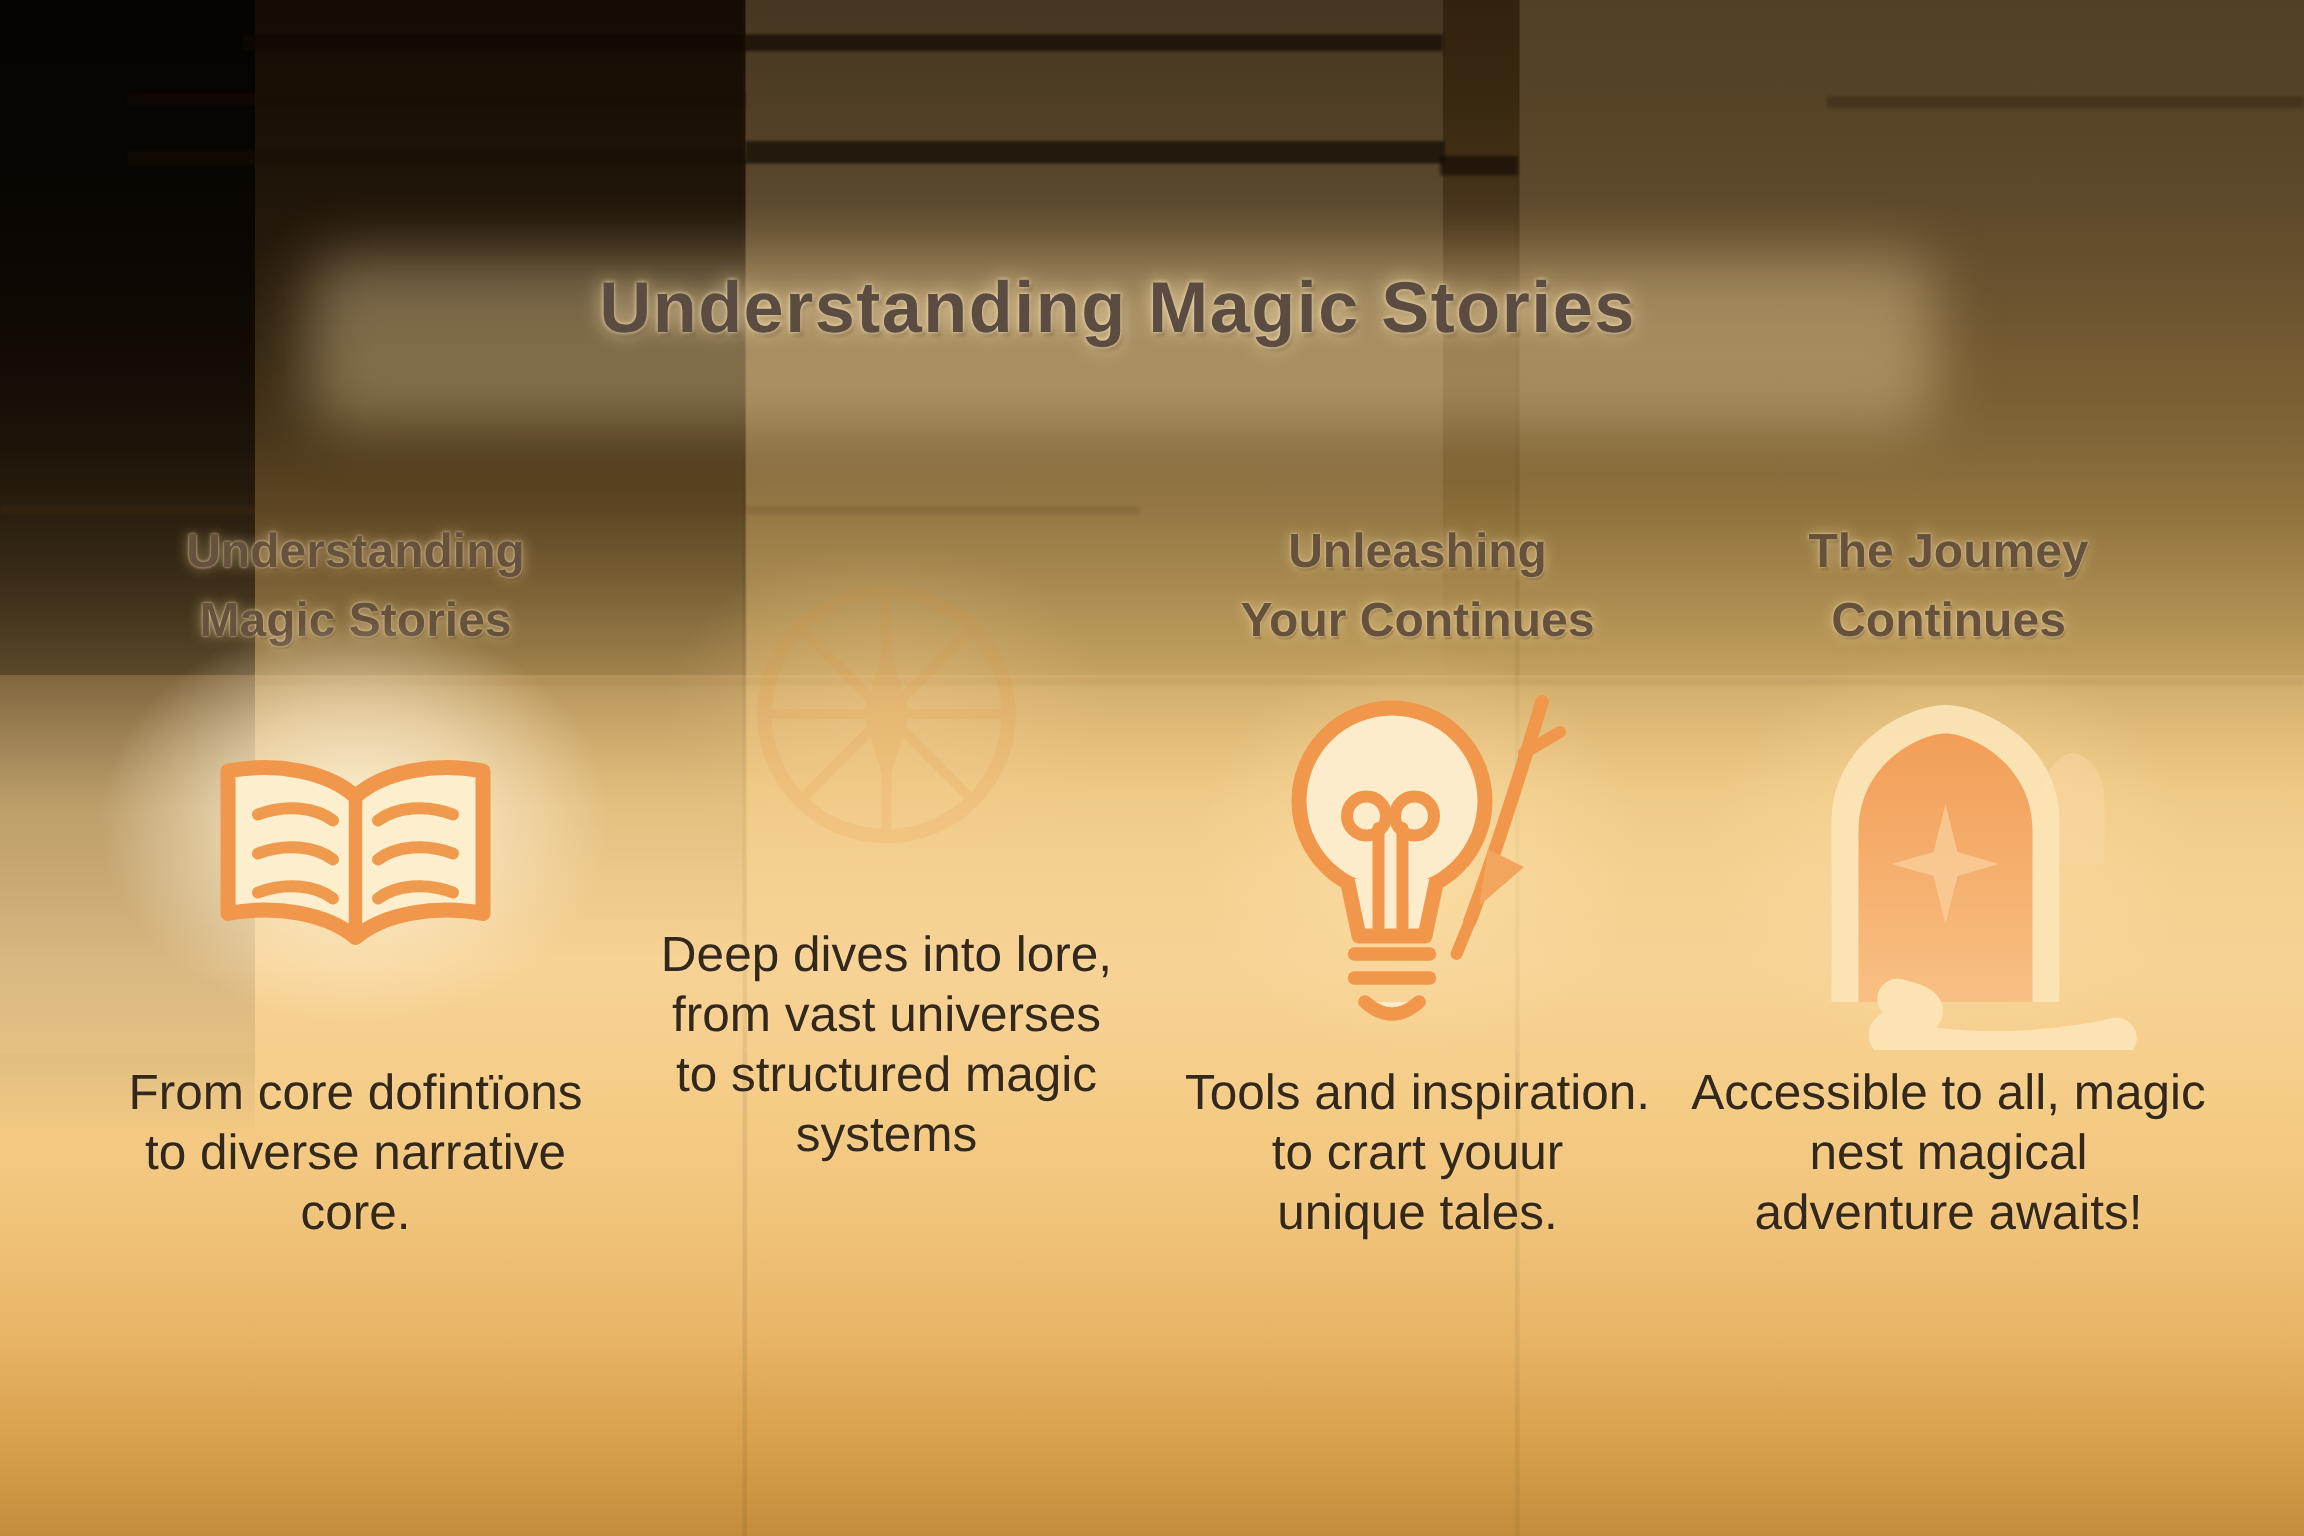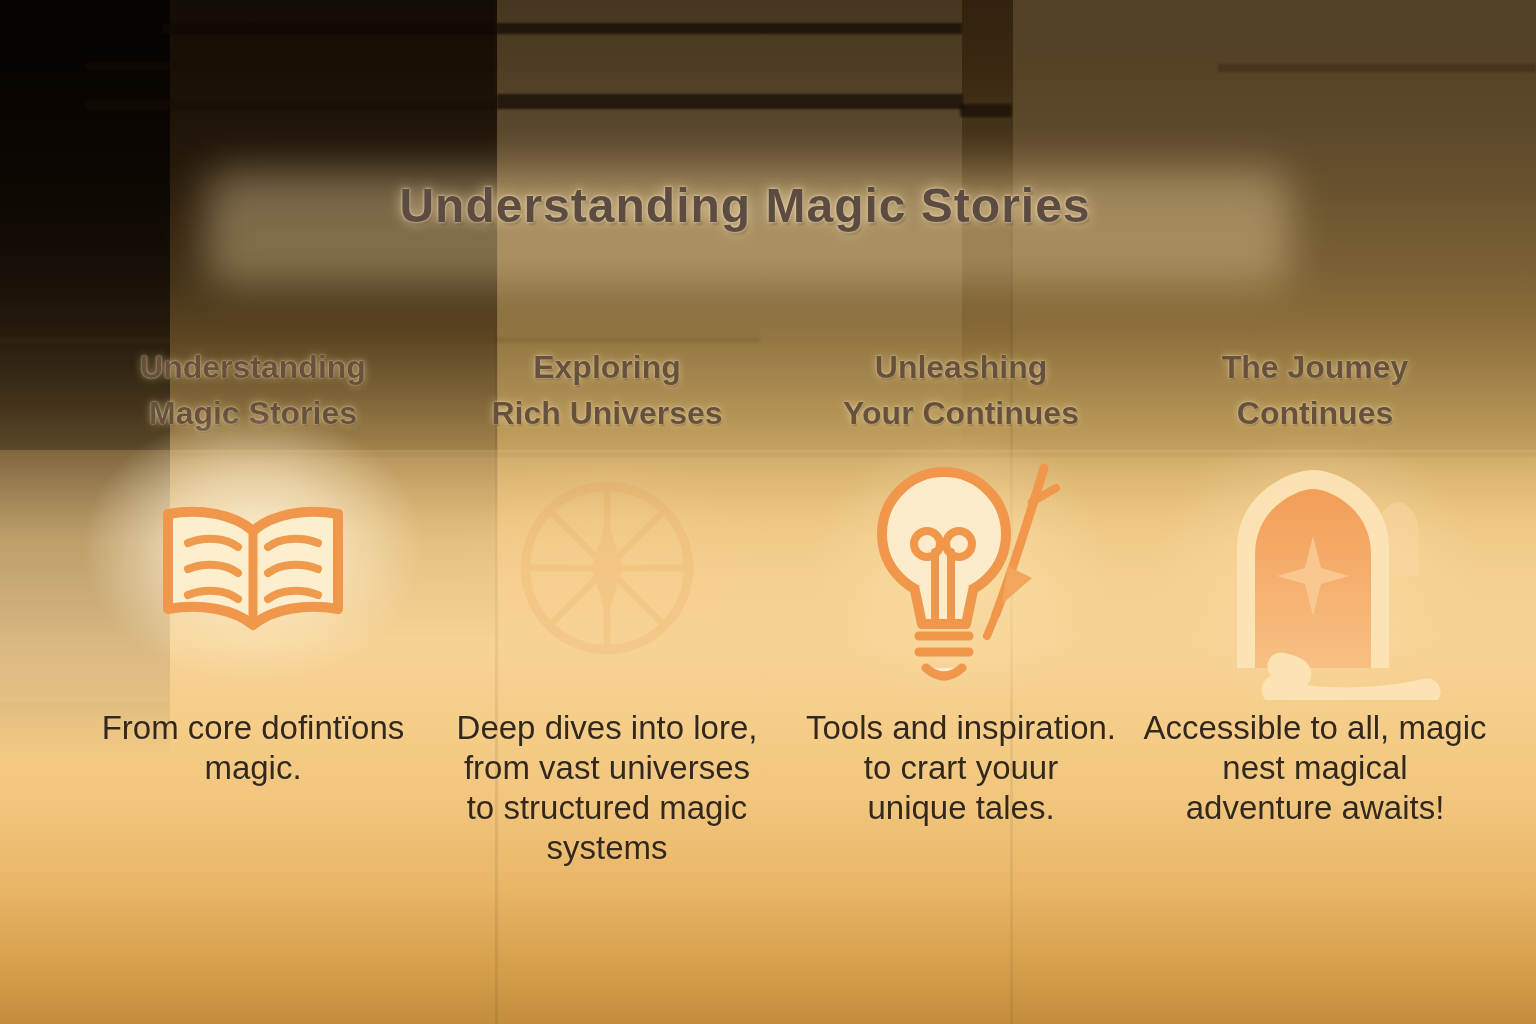--- a/index.html
+++ b/index.html
@@ -70,21 +70,21 @@
     text-align:center; z-index:5;
     font-size:48px; font-weight:700; letter-spacing:1px;
     color:#5b4b41;
     text-shadow:
       0 0 3px rgba(252,233,190,0.95),
       0 0 14px rgba(250,225,175,0.80),
       2px 3px 2px rgba(50,30,10,0.28);
   }
   
   .cols {
-    position:absolute; top:344px; left:76px; width:1416px; z-index:5;
+    position:absolute; top:344px; left:60px; width:1416px; z-index:5;
     display:grid; grid-template-columns:repeat(4,1fr); 
   }
   .col { text-align:center; }
   .col-header {
     font-size:32px; font-weight:700; line-height:46px;
     color:#66513c;
     text-shadow:
       0 0 2px rgba(250,228,180,0.9),
       0 0 9px rgba(248,220,165,0.6),
       1px 2px 1px rgba(60,38,15,0.30);
@@ -158,29 +158,26 @@
         <path d="M50 60 C68 53 88 55 100 64" fill="none" stroke="#ef9a4c" stroke-width="8" stroke-linecap="round"></path>
         <path d="M50 86 C68 79 88 81 100 90" fill="none" stroke="#ef9a4c" stroke-width="8" stroke-linecap="round"></path>
         <path d="M50 112 C68 105 88 107 100 116" fill="none" stroke="#ef9a4c" stroke-width="8" stroke-linecap="round"></path>
         <path d="M180 60 C162 53 142 55 130 64" fill="none" stroke="#ef9a4c" stroke-width="8" stroke-linecap="round"></path>
         <path d="M180 86 C162 79 142 81 130 90" fill="none" stroke="#ef9a4c" stroke-width="8" stroke-linecap="round"></path>
         <path d="M180 112 C162 105 142 107 130 116" fill="none" stroke="#ef9a4c" stroke-width="8" stroke-linecap="round"></path>
       </svg>
     </div>
     <div class="col-body">
       <div>From core dofintïons</div>
-      <div>magic.</div>
-    </div>
-  </div>
-
-  <div class="col">
-    <div class="col-header">
-      <div>Exploring</div>
-      <div>Rich Universes</div>
-    </div>
+      <div>to diverse narrative</div>
+      <div>core.</div>
+    </div>
+  </div>
+
+  <div class="col">
     <div class="icon-wrap">
       <div class="glow glow-compass"></div>
       <svg class="icon-svg" width="230" height="230" viewBox="0 0 240 240">
         <g opacity="0.12">
           <circle cx="120" cy="120" r="85" fill="none" stroke="#dd8838" stroke-width="10"></circle>
           <path d="M120 35 L120 205 M35 120 L205 120 M62 62 L178 178 M178 62 L62 178" stroke="#dd8838" stroke-width="7" fill="none"></path>
           <path d="M120 68 L136 120 L120 172 L104 120 Z" fill="#dd8838"></path>
         </g>
       </svg>
     </div>

